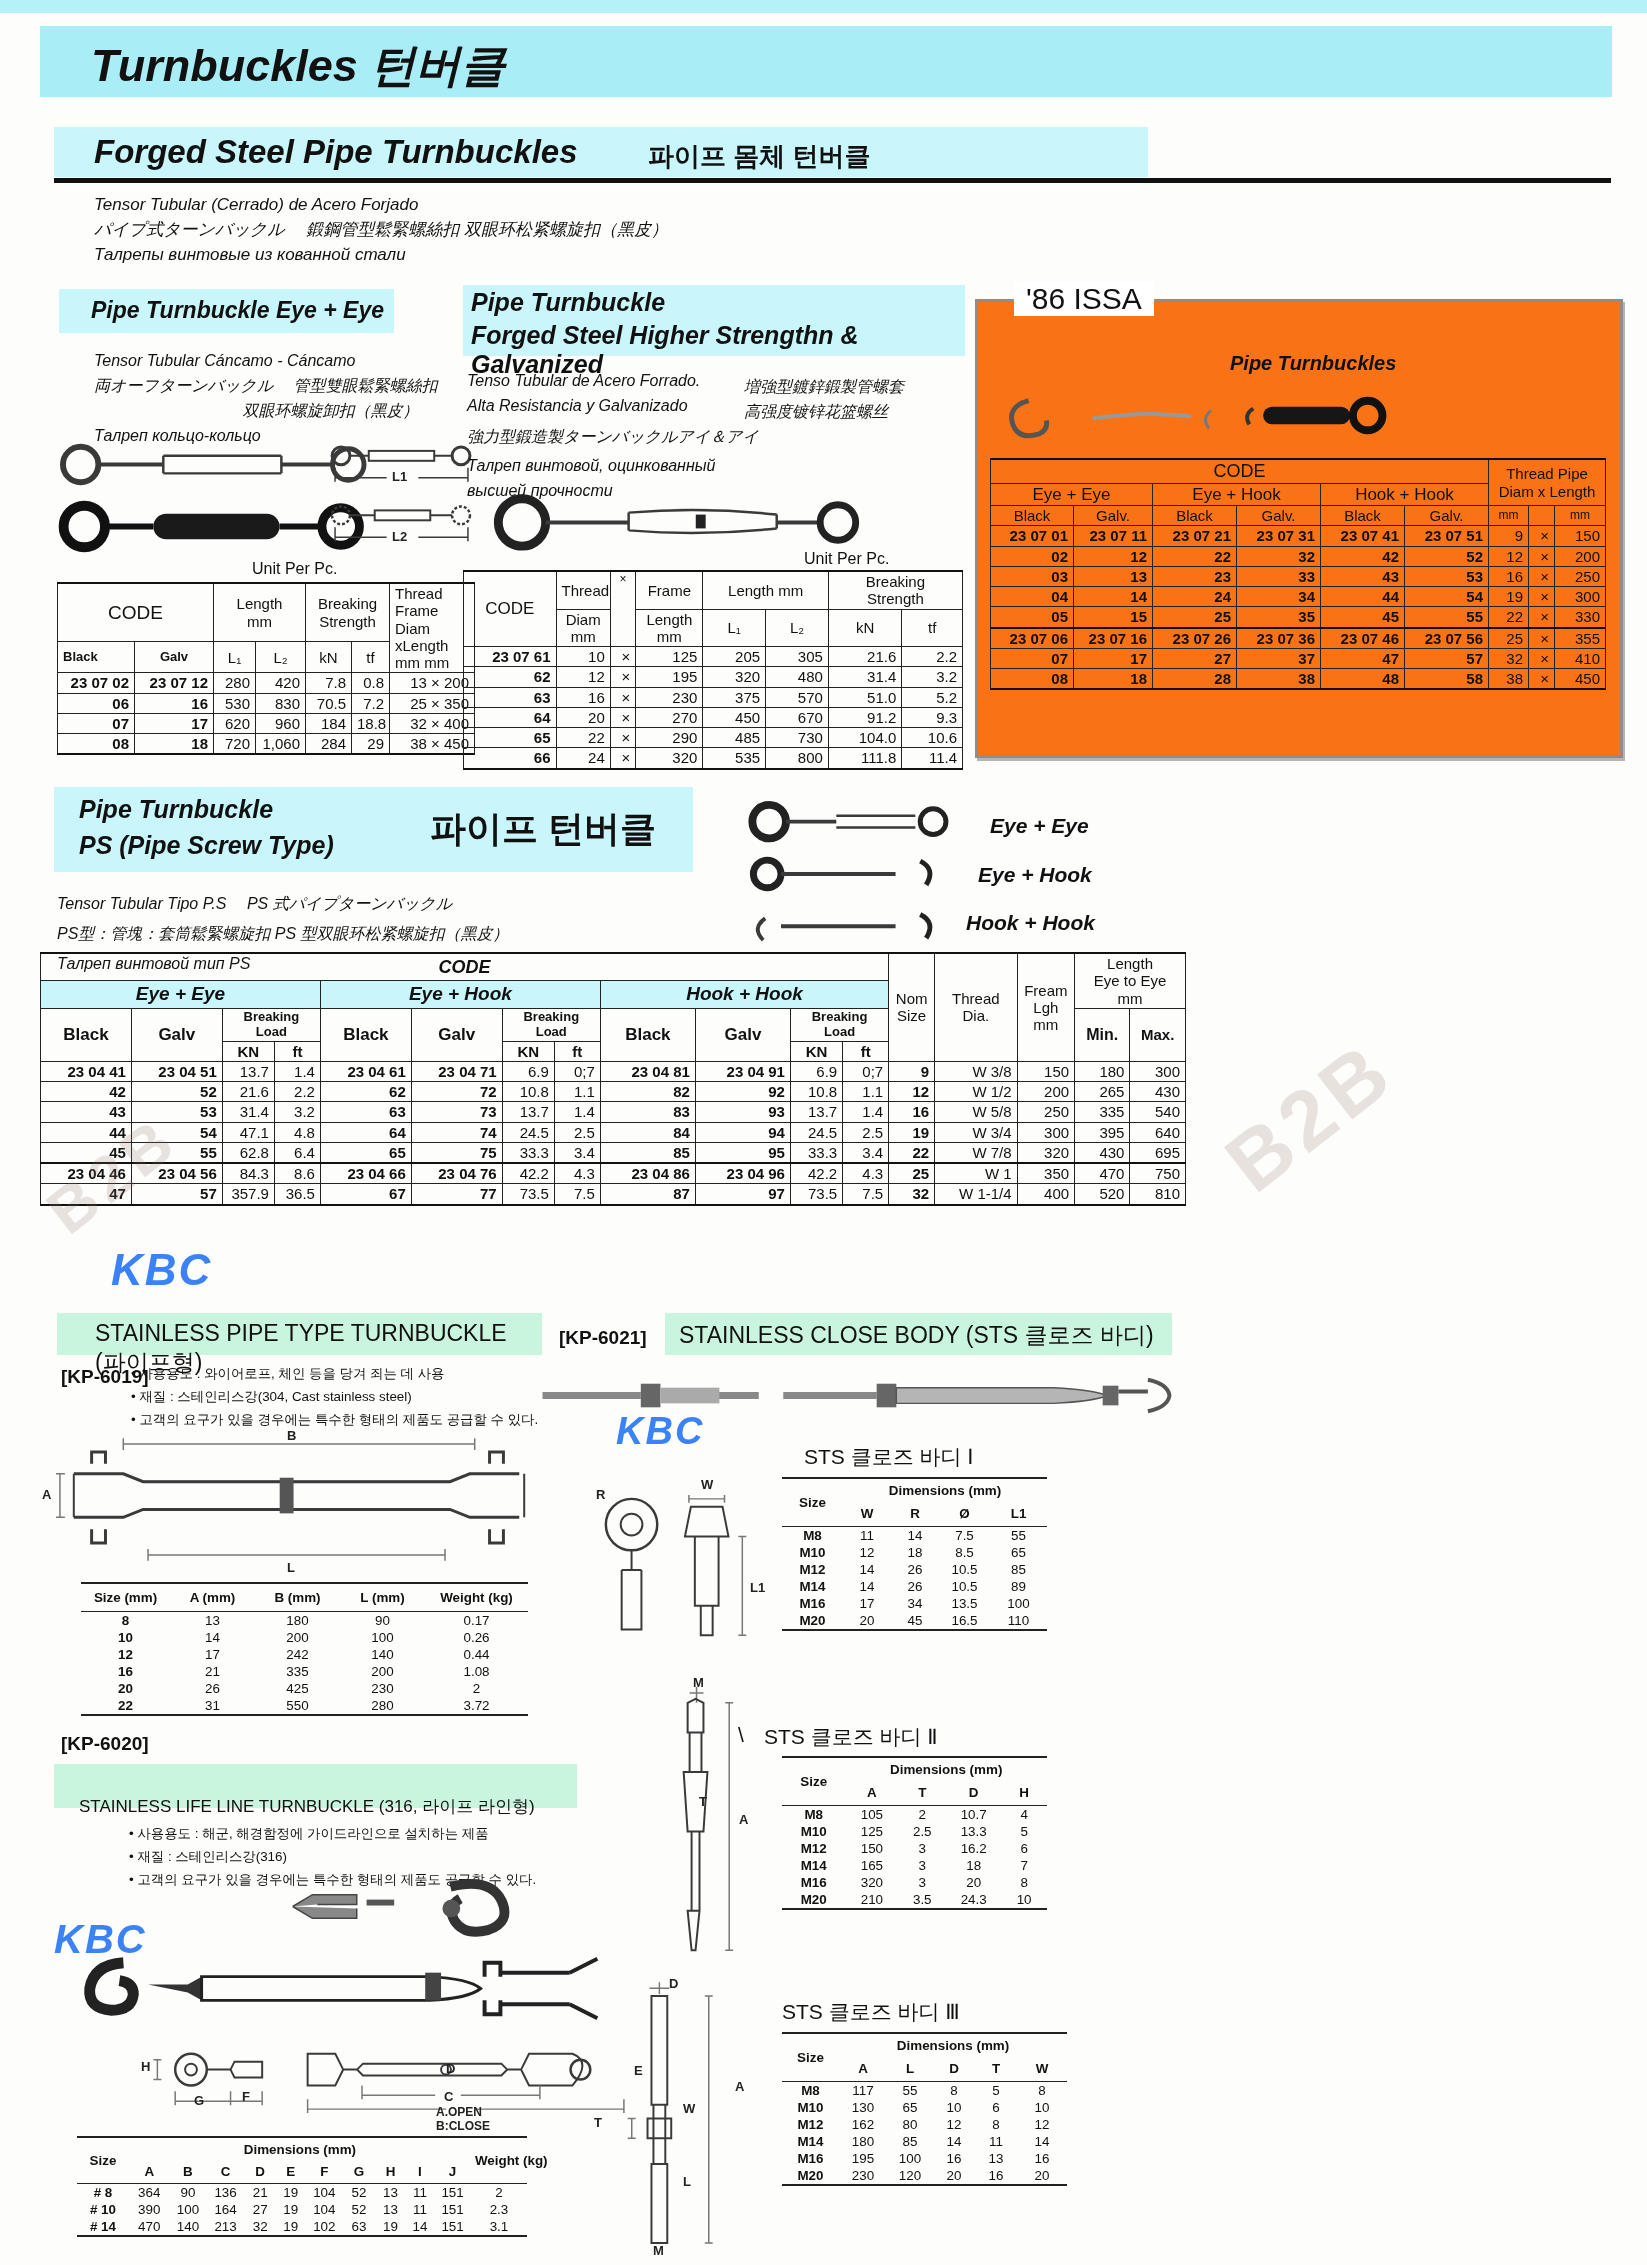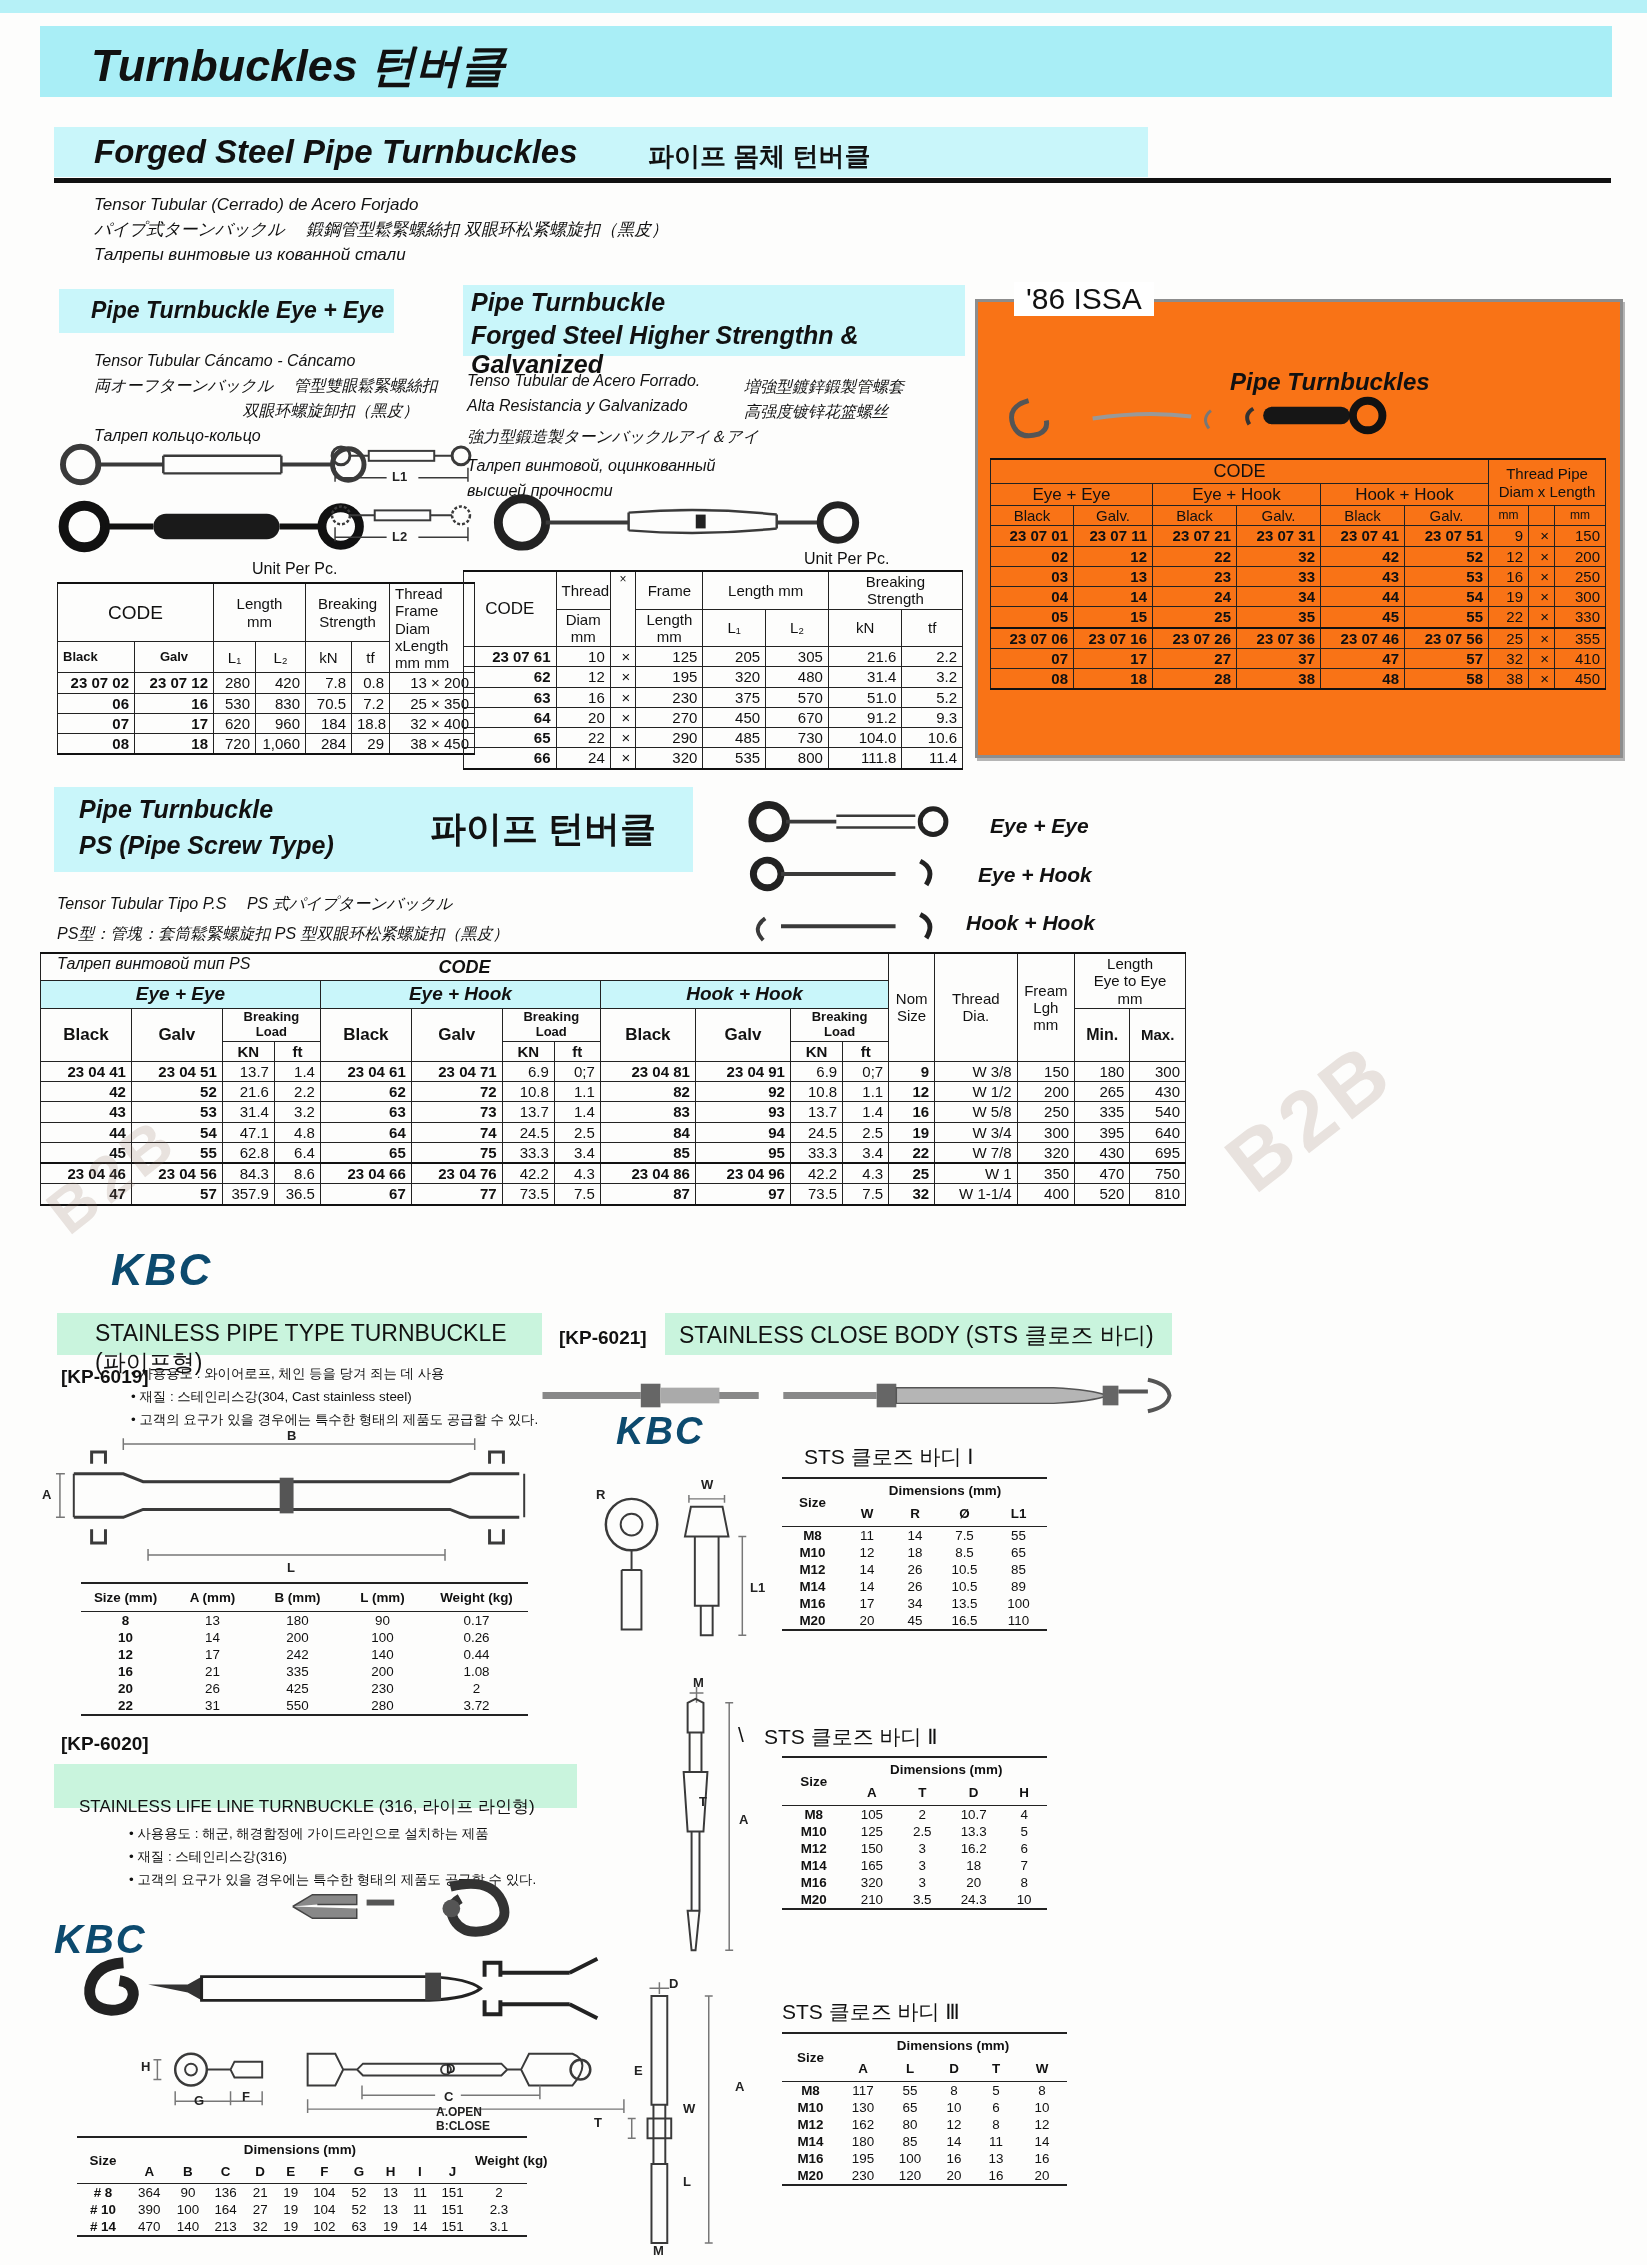--- a/index.html
+++ b/index.html
@@ -3,21 +3,21 @@
 <meta charset="utf-8">
 <style>
   html,body{margin:0;padding:0;background:#e8e8e8;}
   .page{position:relative;width:1647px;height:2265px;background:#fdfdfc;overflow:hidden;
         font-family:"Liberation Sans",sans-serif;color:#111;}
   .abs{position:absolute;}
   .cyan{background:#a9eef6;}
   .cyan-lt{background:#c9f6fa;}
   .green-lt{background:#c9f4dd;}
   .ital{font-style:italic;font-weight:bold;}
-  .red-logo{color:#0c4a6e;font-style:italic;font-weight:bold;letter-spacing:2px;}
+  .red-logo{color:#3b82f6;font-style:italic;font-weight:bold;letter-spacing:2px;}
   .small-lines{font-size:17px;line-height:25px;white-space:pre-line;font-style:italic;}
   .unit{font-size:16px;}
   
   table{border-collapse:collapse;table-layout:fixed;}
   .grid th,.grid td{border:1px solid #222;padding:1px 5px;font-size:15px;line-height:1.15;}
   .grid th{font-weight:normal;}
   .grid{border-top:2.5px solid #111;border-bottom:2.5px solid #111;}
   .grid td{text-align:right;white-space:nowrap;}
   .hd-sm{font-size:11.4px;white-space:pre-line;margin-top:36px;}
   .hd-md{font-size:14px;white-space:pre-line;}
@@ -280,21 +280,21 @@
           <td>535</td>
           <td>800</td>
           <td>111.8</td>
           <td>11.4</td>
         </tr>
       </tbody>
   </table>
 
   <div class="abs issa-box" style="left:975px;top:299px;width:642px;height:453px;background:#f97316;">
     <span style="position:absolute;left:36px;top:-20px;background:#fff;padding:0 12px;font-size:30px;">'86 ISSA</span>
-    <span class="ital" style="position:absolute;left:252px;top:66px;font-size:24px;">Pipe Turnbuckles</span>
+    <span class="ital" style="position:absolute;left:252px;top:50px;font-size:20px;">Pipe Turnbuckles</span>
     <svg style="position:absolute;left:20px;top:79px;" width="416" height="69" viewBox="0 0 420 70">
       <path d="M30 20 q-22 6 -16 24 q6 16 26 10 q10 -4 8 -14" stroke="#555" stroke-width="5" fill="none"></path>
       <path d="M95 38 Q150 30 195 36" stroke="#999" stroke-width="4" fill="none"></path>
       <path d="M215 30 q-10 8 -2 18" stroke="#777" stroke-width="3" fill="none"></path>
       <path d="M258 28 q-10 6 -4 16" stroke="#333" stroke-width="4" fill="none"></path>
       <rect x="268" y="26" width="88" height="18" rx="9" fill="#161616"></rect>
       <circle cx="374" cy="35" r="15" fill="none" stroke="#111" stroke-width="8"></circle>
     </svg>
     <table class="grid t-issa" style="position:absolute;left:12px;top:156px;width:616px;">
       <colgroup>

